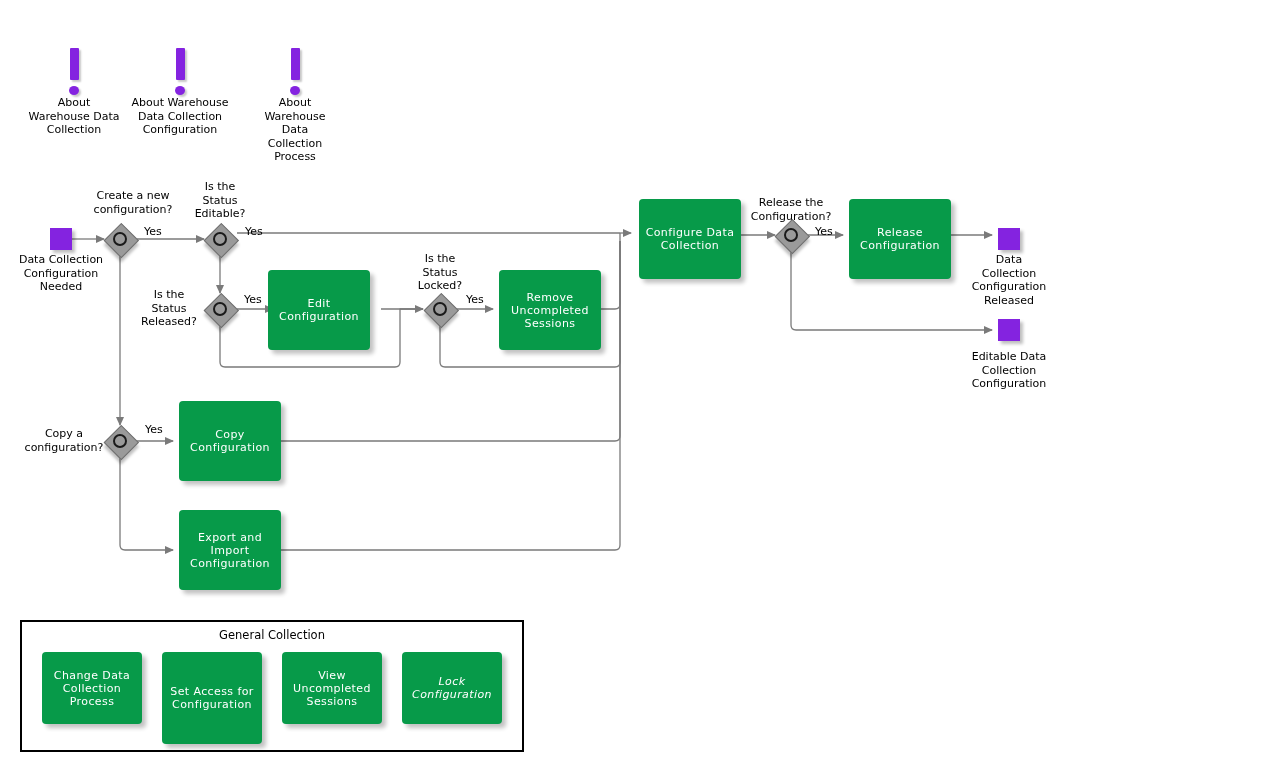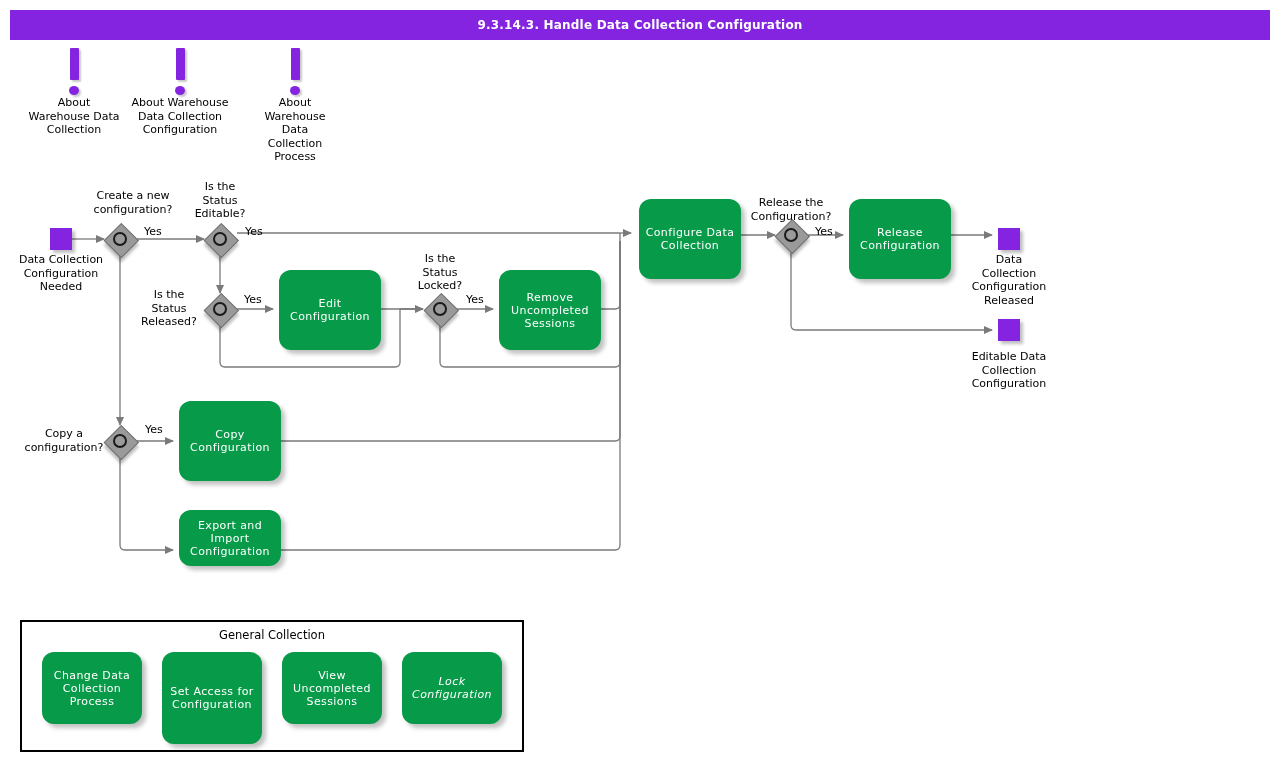--- a/index.html
+++ b/index.html
@@ -36,21 +36,21 @@
     background:#8423E0;border-radius:50%;
     box-shadow:2px 2px 2px rgba(0,0,0,.22);
   }
   .note .nlabel{
     text-align:center;font-size:11px;line-height:13.5px;
     color:#000;white-space:pre-line;
   }
 
   
   .task{
-    position:absolute;background:#079A49;border-radius:12px;
+    position:absolute;background:#079A49;border-radius:4px;
     color:#ffffff;font-size:11px;line-height:13px;text-align:center;
     display:flex;align-items:center;justify-content:center;
     box-shadow:4px 4px 4px rgba(0,0,0,.24);
     white-space:pre-line;padding:2px;box-sizing:border-box;
     letter-spacing:.4px;
   }
 
   
   .gw{position:absolute;width:32px;height:32px;}
   .gw .dia{
@@ -86,23 +86,20 @@
   .group .gtitle{
     position:absolute;left:0;right:0;top:6px;text-align:center;
     font-size:11.5px;color:#000;
   }
 </style>
 </head>
 <body>
 
 <div id="canvas">
 
-  <div class="titlebar">
-    <span>9.3.14.3. Handle Data Collection Configuration</span>
-  </div>
 
   <svg class="wires" viewBox="0 0 1280 760" xmlns="http://www.w3.org/2000/svg">
     <defs>
       <marker id="ah" markerWidth="9" markerHeight="8" refX="8" refY="4" orient="auto" markerUnits="userSpaceOnUse">
         <path d="M0,0 L9,4 L0,8 z" fill="#7A7A7A"></path>
       </marker>
     </defs>
     <g fill="none" stroke="#7A7A7A" stroke-width="1.3" stroke-linejoin="round" stroke-linecap="butt">
 
       <path d="M72,239 L104,239" marker-end="url(#ah)"></path>
@@ -231,31 +228,31 @@
   <div class="yes" style="left:145px;top:424px;">Yes</div>
 
   <div class="lbl" style="left:731px;top:196px;width:120px;">Release the
 Configuration?</div>
   <div class="gw" style="left:775px;top:219px;">
     <div class="dia"></div>
     <div class="ring"></div>
   </div>
   <div class="yes" style="left:815px;top:226px;">Yes</div>
 
-  <div class="task" style="left:279px;top:270px;width:102px;height:80px;">Edit
+  <div class="task" style="left:268px;top:270px;width:102px;height:80px;">Edit
 Configuration</div>
 
   <div class="task" style="left:499px;top:270px;width:102px;height:80px;">Remove
 Uncompleted
 Sessions</div>
 
   <div class="task" style="left:179px;top:401px;width:102px;height:80px;">Copy
 Configuration</div>
 
-  <div class="task" style="left:179px;top:510px;width:102px;height:56px;">Export and
+  <div class="task" style="left:179px;top:510px;width:102px;height:80px;">Export and
 Import
 Configuration</div>
 
   <div class="task" style="left:639px;top:199px;width:102px;height:80px;">Configure Data
 Collection</div>
 
   <div class="task" style="left:849px;top:199px;width:102px;height:80px;">Release
 Configuration</div>
 
   <div class="event" style="left:998px;top:228px;"></div>

